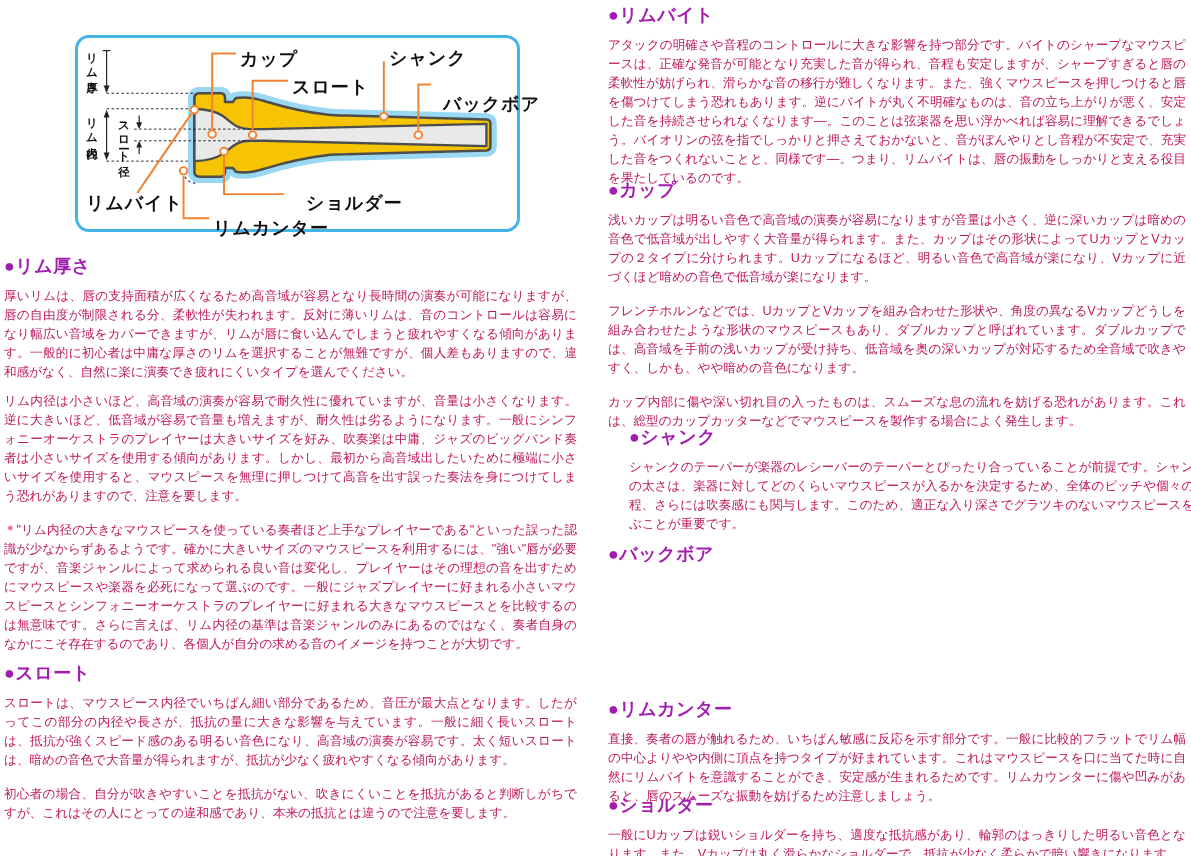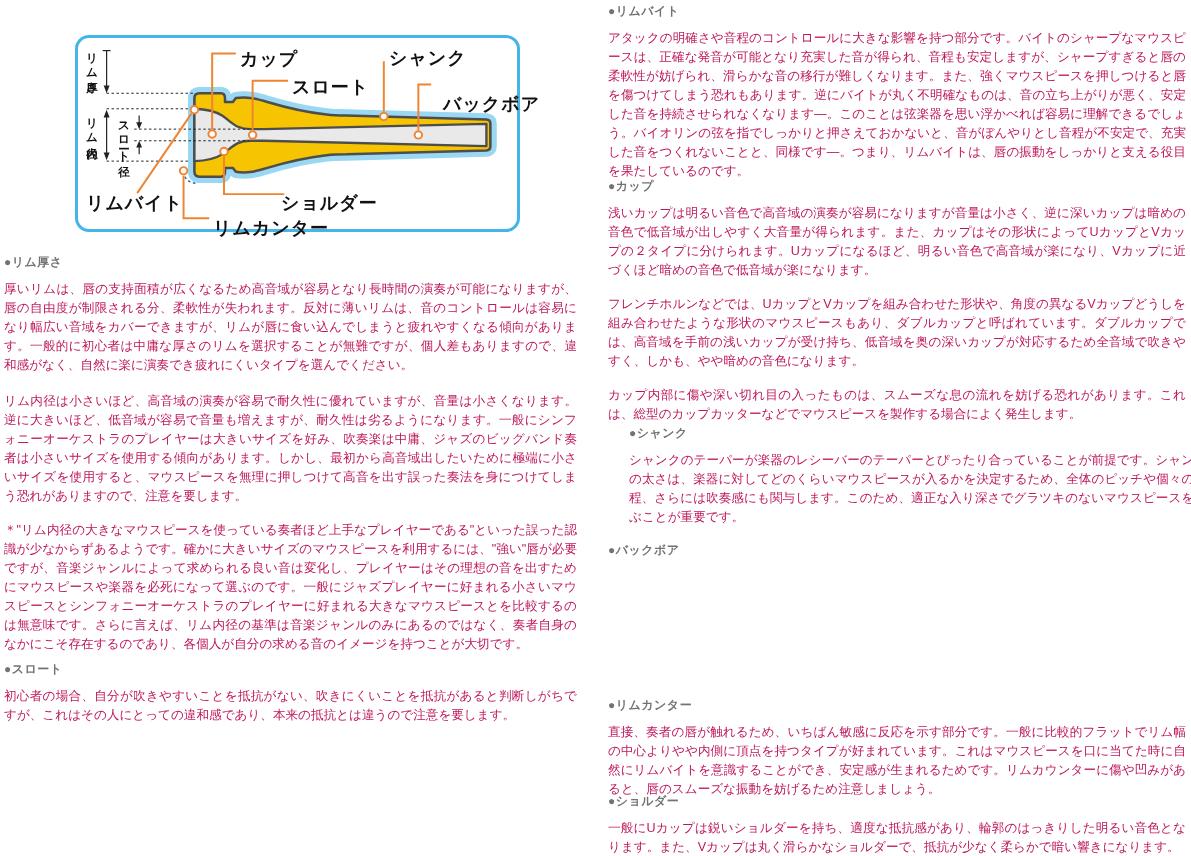--- a/index.html
+++ b/index.html
@@ -7,23 +7,23 @@
     position:relative;
     width:1191px;height:856px;
     background:#ffffff;
     font-family:"Liberation Sans","DejaVu Sans",sans-serif;
     color:#2b2b2b;
     overflow:hidden;
   }
   .section{position:absolute;}
   .section h3{
     margin:0 0 9px 0;
-    font-size:12px;
+    font-size:18px;
     font-weight:bold;
-    color:#737373;
+    color:#a21caf;
     letter-spacing:.5px;
   }
   .section p{
     margin:0 0 15px 0;
     font-size:12.6px;
     line-height:19px;
     text-align:justify;
     color:#be185d;
   }
   .col-left{left:4px;width:573px;}
@@ -105,36 +105,37 @@
 
   <span class="dlabel vert" style="left:6px;top:7px;">リム厚さ</span>
   <span class="dlabel vert" style="left:6px;top:72px;">リム内径</span>
   <span class="dlabel vert" style="left:38px;top:76px;">スロート径</span>
 
   <span class="dlabel" style="left:162px;top:9px;">カップ</span>
   <span class="dlabel" style="left:214px;top:37px;">スロート</span>
   <span class="dlabel" style="left:311px;top:8px;">シャンク</span>
   <span class="dlabel" style="left:365px;top:40px;margin-top:14px;">バックボア</span>
   <span class="dlabel" style="left:8px;top:153px;">リムバイト</span>
-  <span class="dlabel" style="left:203px;top:153px;">ショルダー</span>
+  <span class="dlabel" style="left:228px;top:153px;">ショルダー</span>
   <span class="dlabel" style="left:135px;top:178px;">リムカンター</span>
 </div>
 
 <div class="section col-left" style="top:254px;">
   <h3>●リム厚さ</h3>
   <p>厚いリムは、唇の支持面積が広くなるため高音域が容易となり長時間の演奏が可能になりますが、唇の自由度が制限される分、柔軟性が失われます。反対に薄いリムは、音のコントロールは容易になり幅広い音域をカバーできますが、リムが唇に食い込んでしまうと疲れやすくなる傾向があります。一般的に初心者は中庸な厚さのリムを選択することが無難ですが、個人差もありますので、違和感がなく、自然に楽に演奏でき疲れにくいタイプを選んでください。</p>
 </div>
 
 <div class="section col-left" style="top:392px;">
   <p>リム内径は小さいほど、高音域の演奏が容易で耐久性に優れていますが、音量は小さくなります。逆に大きいほど、低音域が容易で音量も増えますが、耐久性は劣るようになります。一般にシンフォニーオーケストラのプレイヤーは大きいサイズを好み、吹奏楽は中庸、ジャズのビッグバンド奏者は小さいサイズを使用する傾向があります。しかし、最初から高音域出したいために極端に小さいサイズを使用すると、マウスピースを無理に押しつけて高音を出す誤った奏法を身につけてしまう恐れがありますので、注意を要します。</p>
   <p>＊"リム内径の大きなマウスピースを使っている奏者ほど上手なプレイヤーである"といった誤った認識が少なからずあるようです。確かに大きいサイズのマウスピースを利用するには、"強い"唇が必要ですが、音楽ジャンルによって求められる良い音は変化し、プレイヤーはその理想の音を出すためにマウスピースや楽器を必死になって選ぶのです。一般にジャズプレイヤーに好まれる小さいマウスピースとシンフォニーオーケストラのプレイヤーに好まれる大きなマウスピースとを比較するのは無意味です。さらに言えば、リム内径の基準は音楽ジャンルのみにあるのではなく、奏者自身のなかにこそ存在するのであり、各個人が自分の求める音のイメージを持つことが大切です。</p>
 </div>
 
 <div class="section col-left" style="top:661px;">
   <h3>●スロート</h3>
+  <p>スロートは、マウスピース内径でいちばん細い部分であるため、音圧が最大点となります。したがってこの部分の内径や長さが、抵抗の量に大きな影響を与えています。一般に細く長いスロートは、抵抗が強くスピード感のある明るい音色になり、高音域の演奏が容易です。太く短いスロートは、暗めの音色で大音量が得られますが、抵抗が少なく疲れやすくなる傾向があります。</p>
   <p>初心者の場合、自分が吹きやすいことを抵抗がない、吹きにくいことを抵抗があると判断しがちですが、これはその人にとっての違和感であり、本来の抵抗とは違うので注意を要します。</p>
 </div>
 
 <div class="section col-right" style="top:3px;">
   <h3>●リムバイト</h3>
   <p>アタックの明確さや音程のコントロールに大きな影響を持つ部分です。バイトのシャープなマウスピースは、正確な発音が可能となり充実した音が得られ、音程も安定しますが、シャープすぎると唇の柔軟性が妨げられ、滑らかな音の移行が難しくなります。また、強くマウスピースを押しつけると唇を傷つけてしまう恐れもあります。逆にバイトが丸く不明確なものは、音の立ち上がりが悪く、安定した音を持続させられなくなります―。このことは弦楽器を思い浮かべれば容易に理解できるでしょう。バイオリンの弦を指でしっかりと押さえておかないと、音がぼんやりとし音程が不安定で、充実した音をつくれないことと、同様です―。つまり、リムバイトは、唇の振動をしっかりと支える役目を果たしているのです。</p>
 </div>
 
 <div class="section col-right" style="top:178px;">
   <h3>●カップ</h3>

